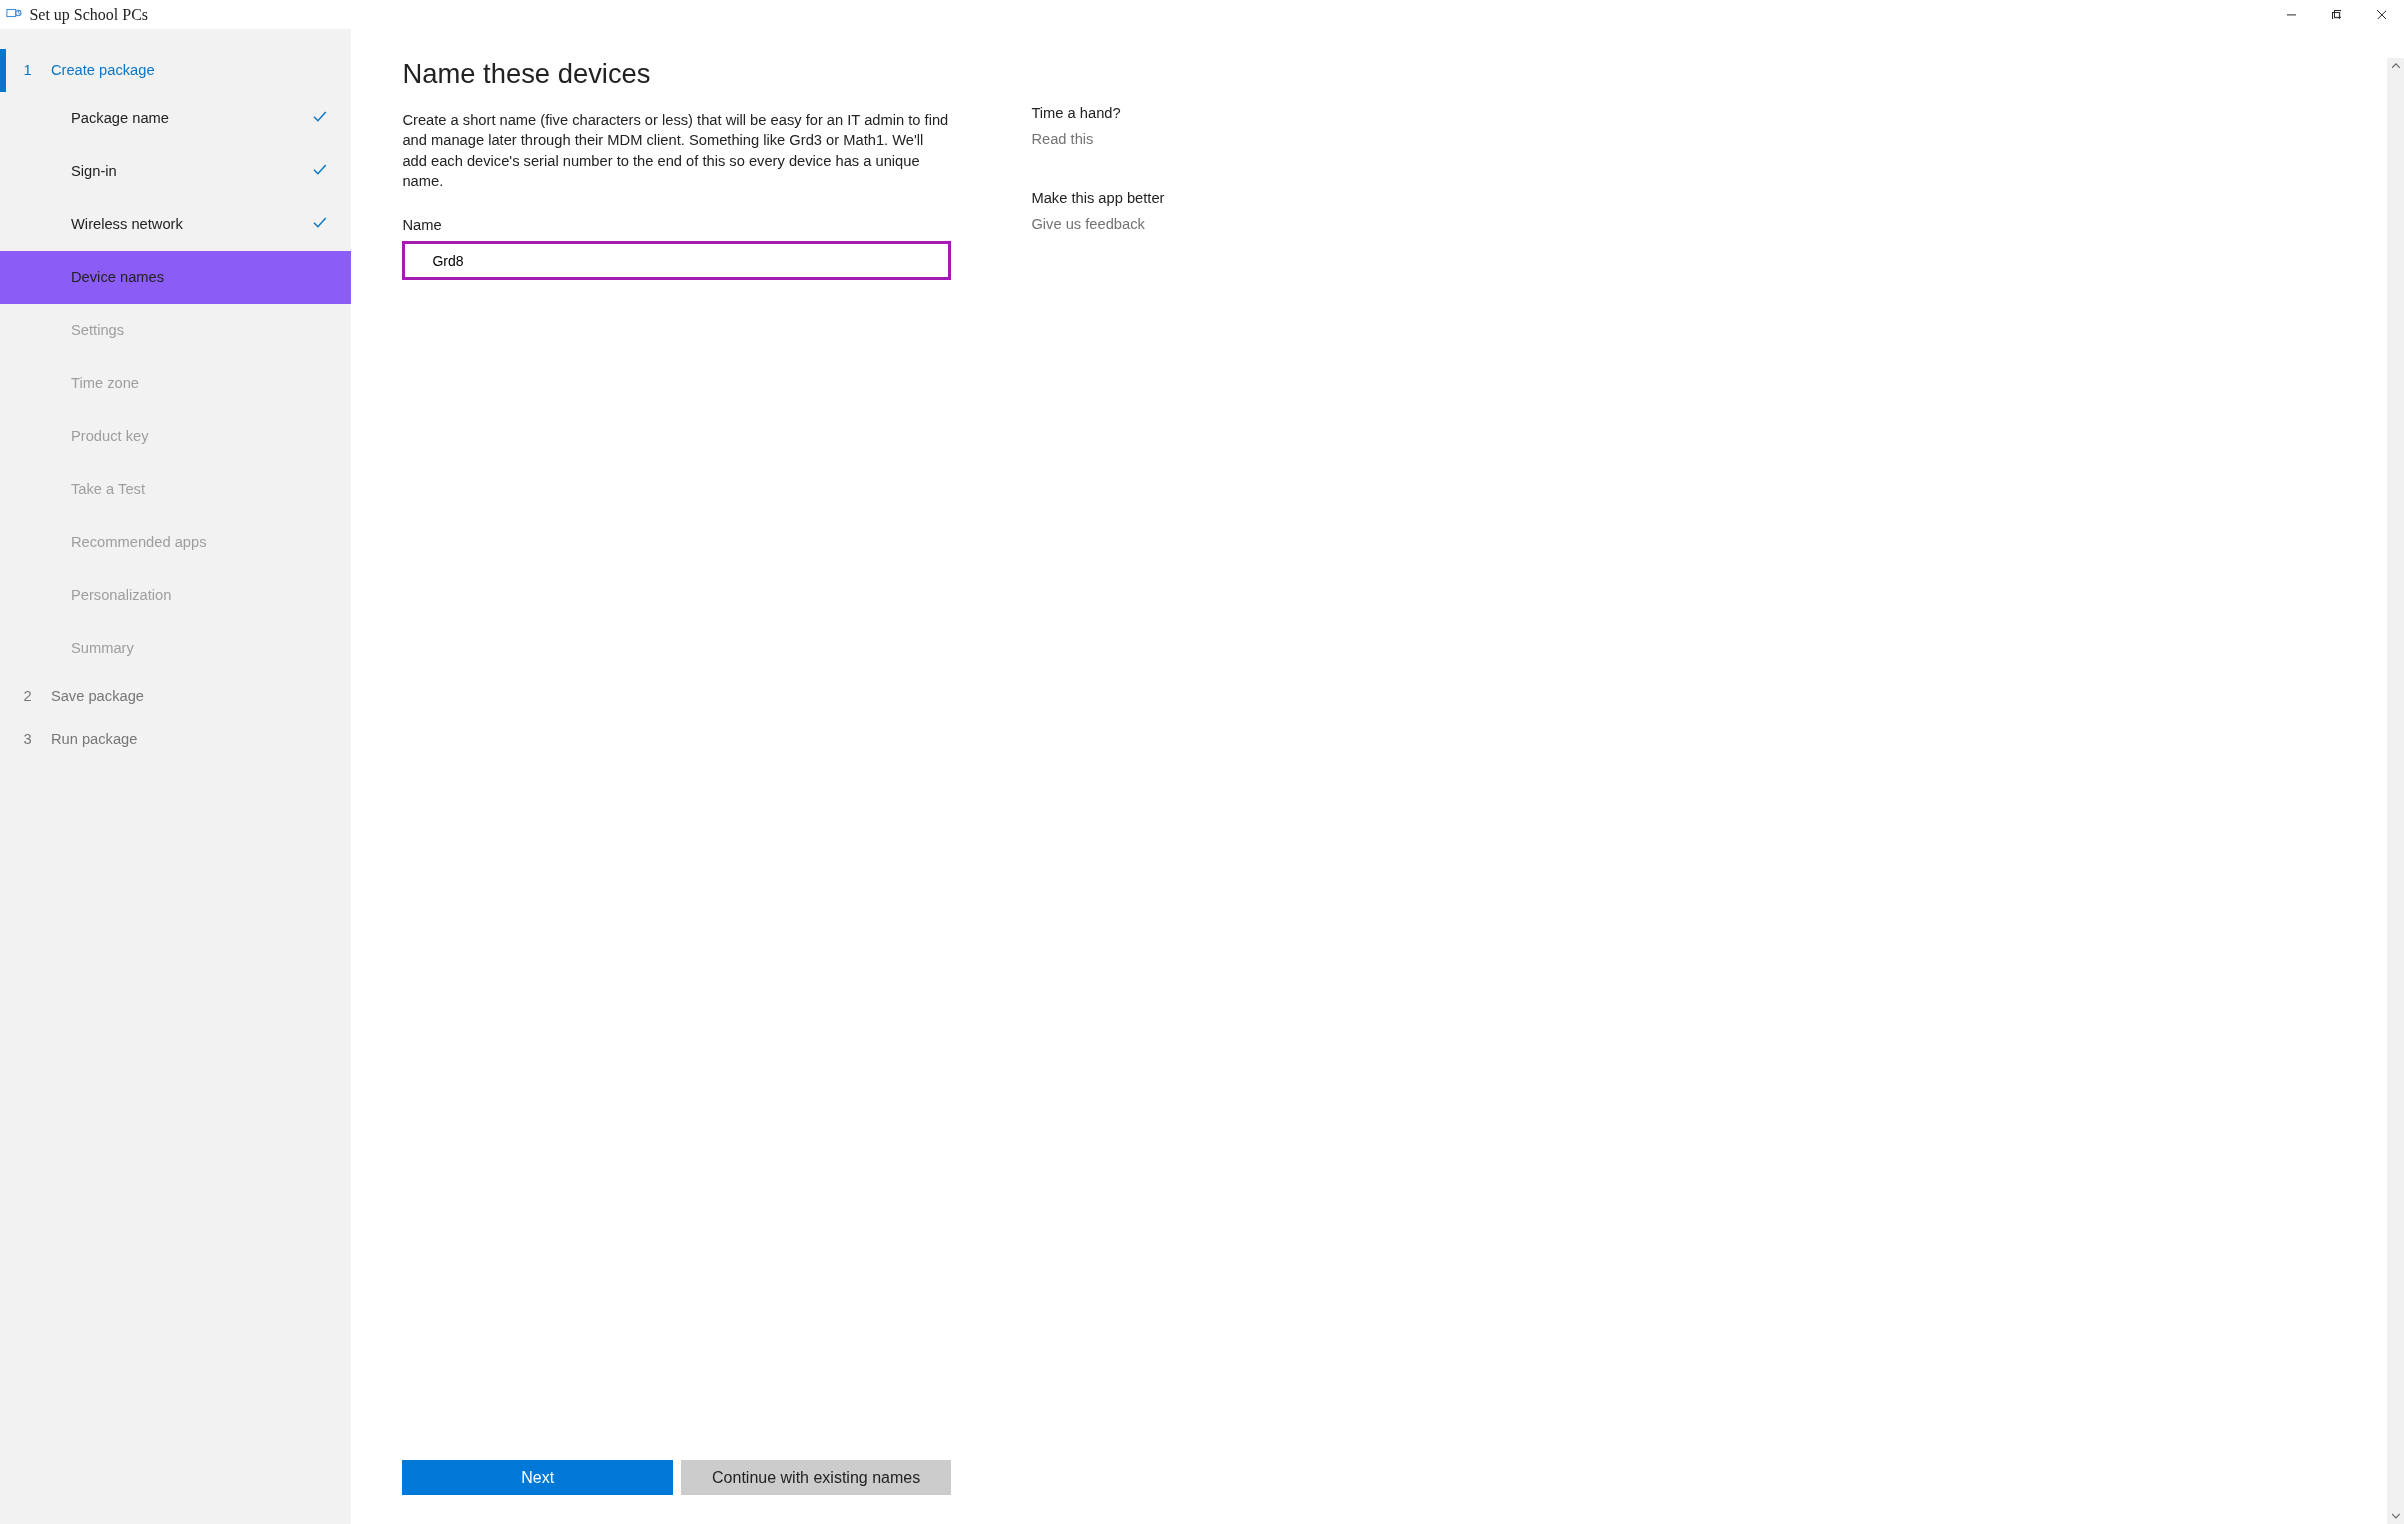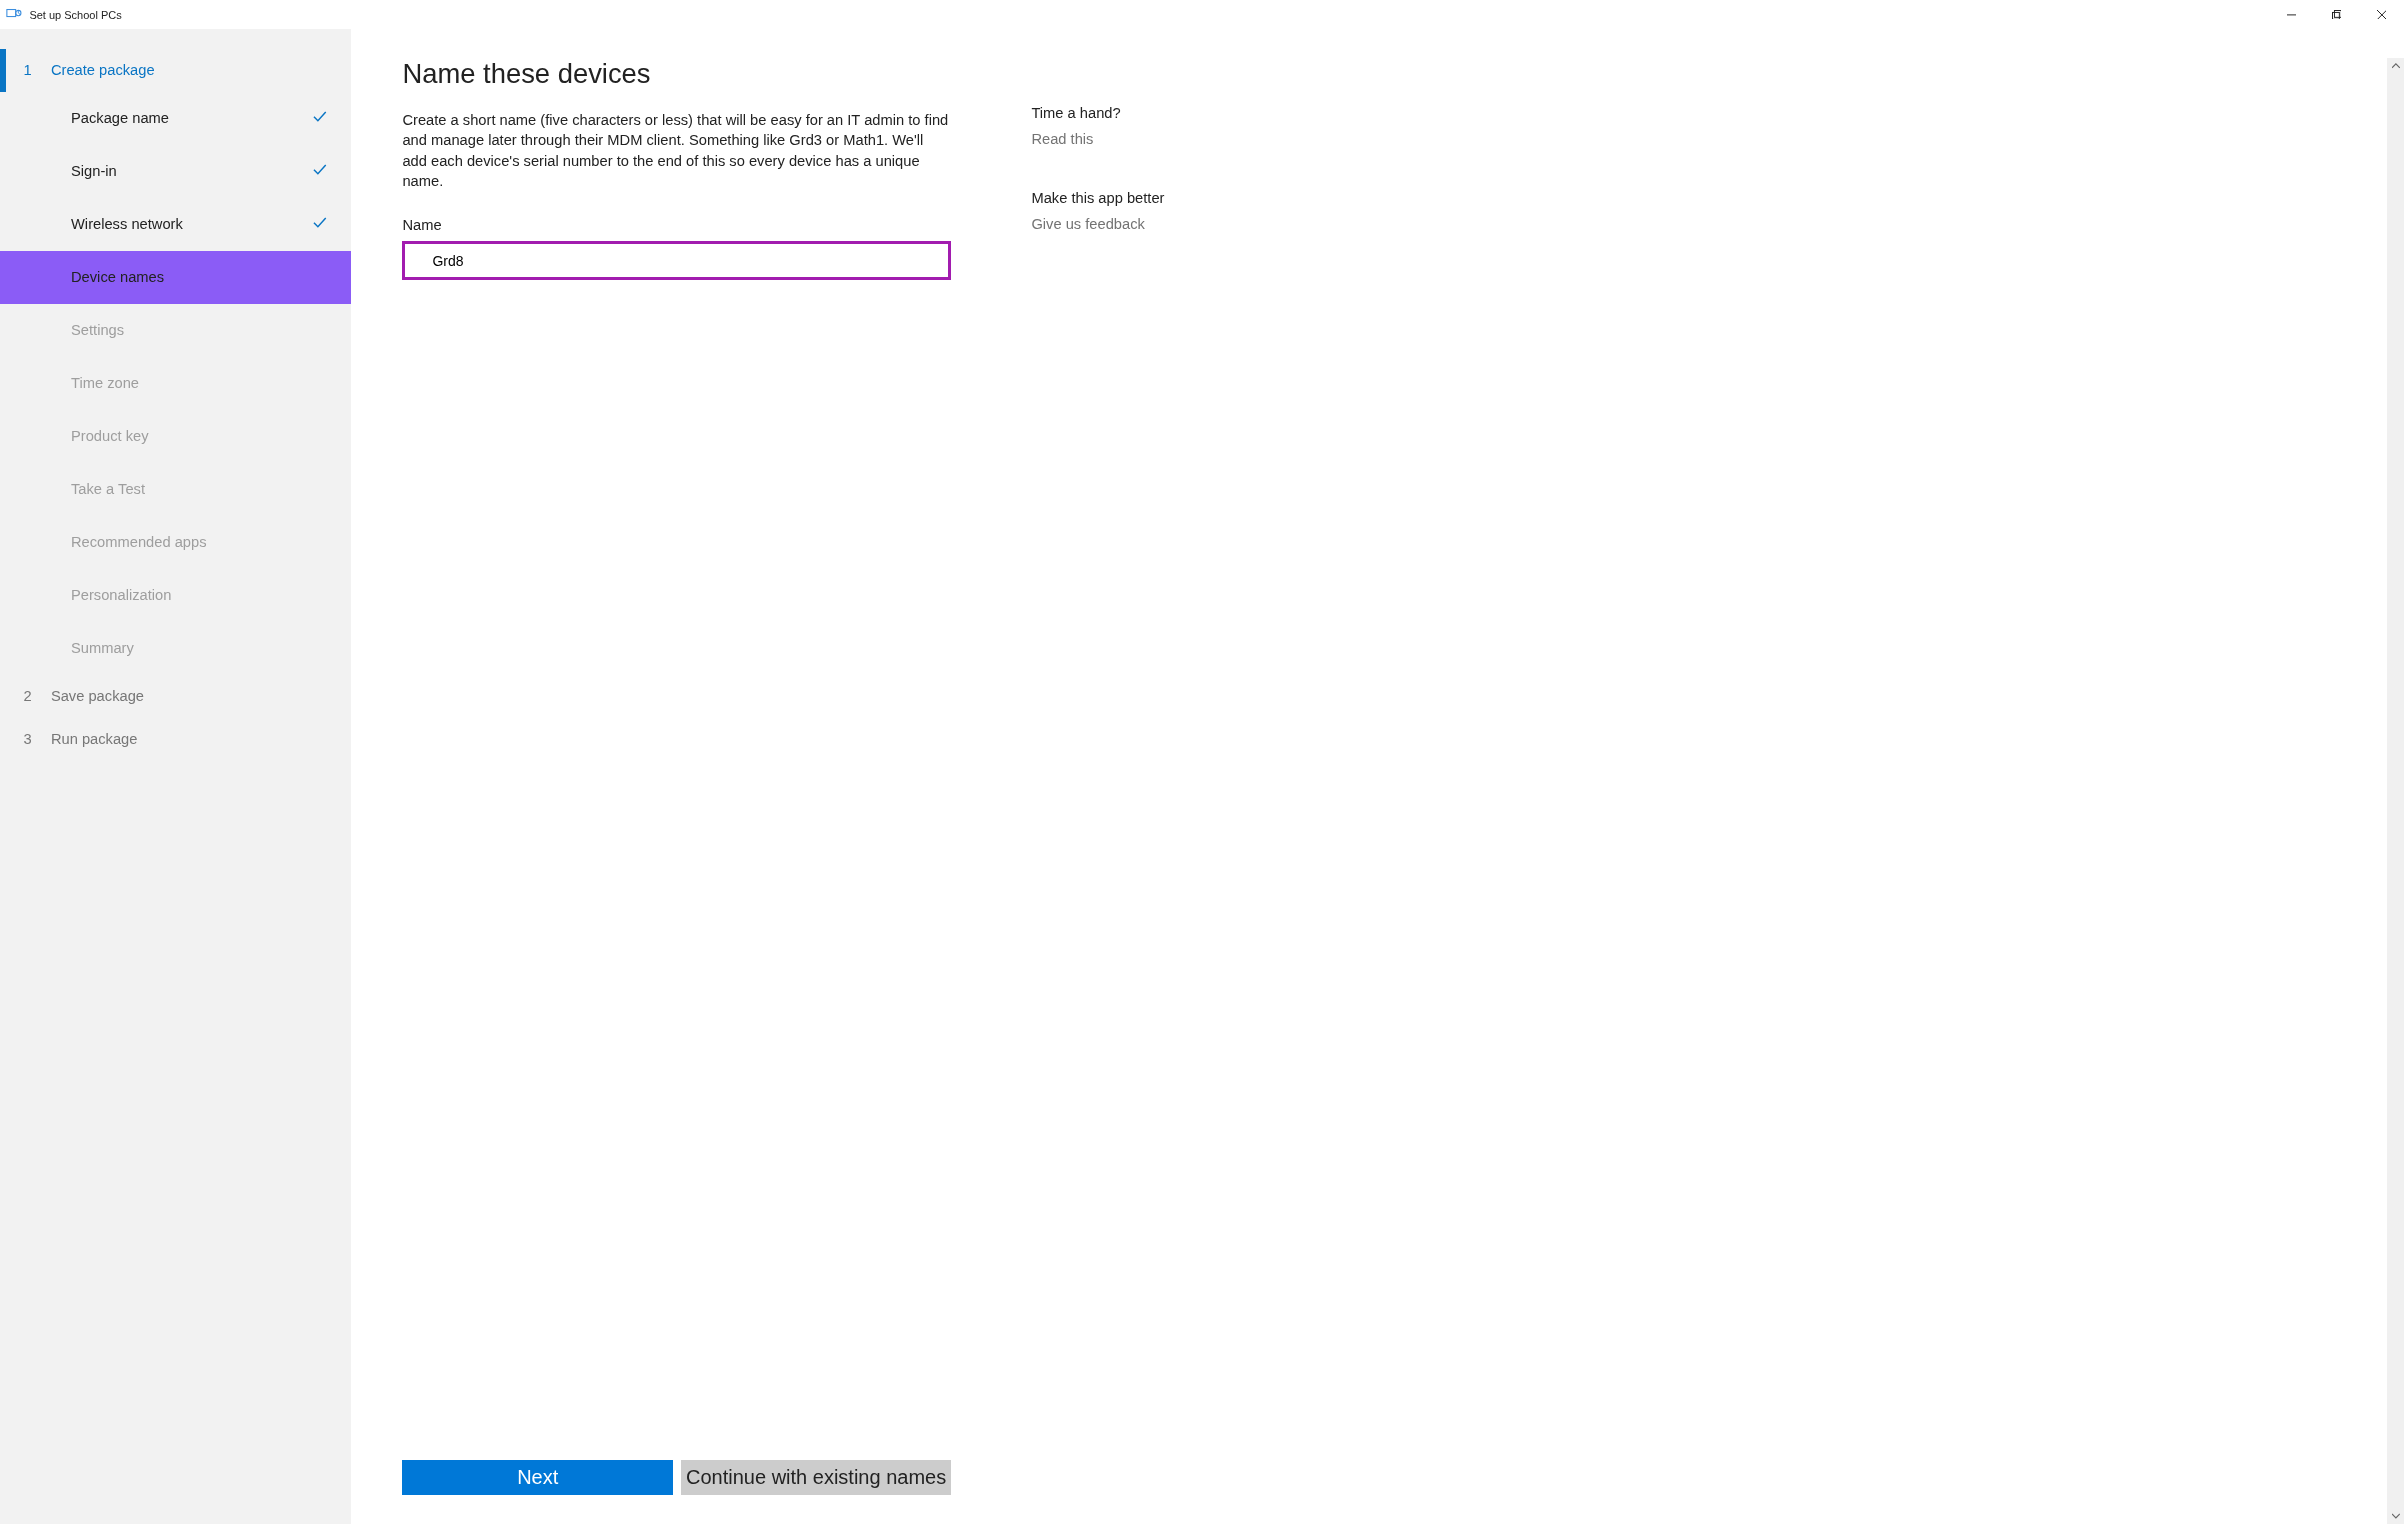--- a/index.html
+++ b/index.html
@@ -29,23 +29,24 @@
     }
     .titlebar-icon {
       width: 17.6px;
       height: 17.6px;
       margin-right: 5.9px;
       display: flex;
       align-items: center;
       justify-content: center;
     }
     .titlebar-title {
-      font-size: 11px;
+      font-size: 16px;
       color: #222;
       flex: 0 0 auto;
+      font-family: Liberation Serif, serif;
     }
     .titlebar-spacer {
       flex: 1;
     }
     .window-controls {
       display: flex;
       height: 100%;
     }
     .window-control {
       width: 45px;
@@ -154,21 +155,21 @@
     .button-row {
       display: flex;
       gap: 7.8px;
       margin-top: auto;
       padding-top: 19.6px;
     }
     .btn {
       flex: 1;
       height: 35px;
       border: none;
-      font-size: 20px;
+      font-size: 16px;
       cursor: pointer;
       display: flex;
       align-items: center;
       justify-content: center;
     }
     .btn-primary {
       background: #0078d7;
       color: #ffffff;
     }
     .btn-secondary {

